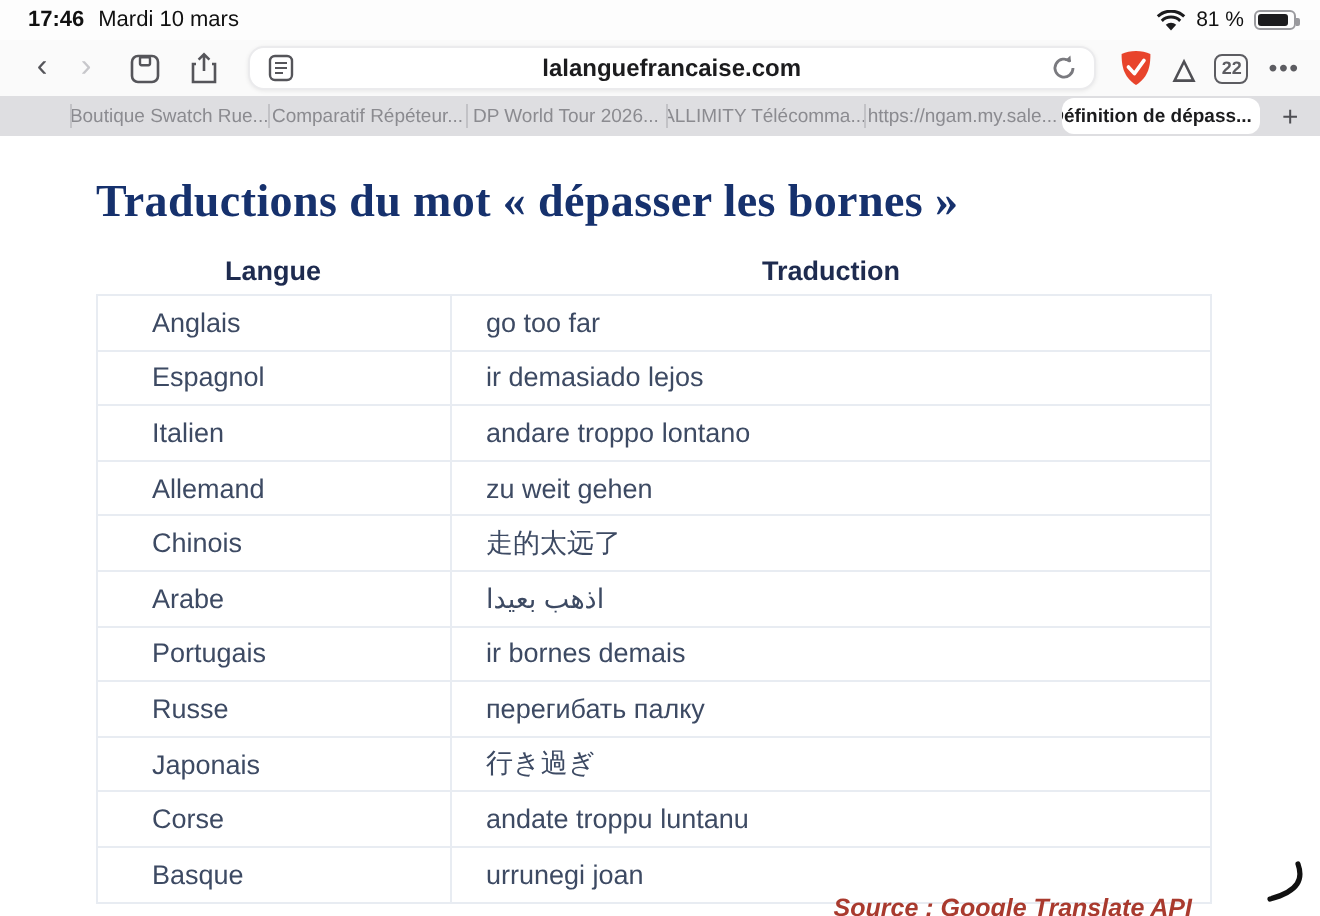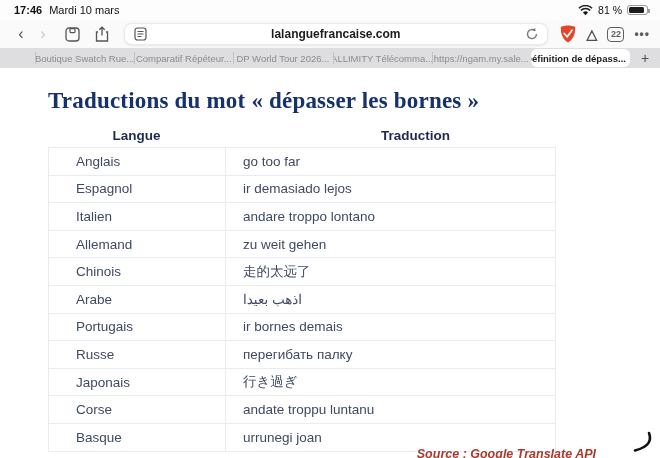--- a/index.html
+++ b/index.html
@@ -48,21 +48,21 @@
             font-size:14px; color:#4f4f54; }
 
   
   .content { position:relative; height:390px; background:#fff; overflow:hidden;padding-left:10px; }
   .page-title { margin:20px 0 0 38px; font-family:"Liberation Serif", serif; font-weight:700;
                 font-size:23px; color:#16316d; letter-spacing:.2px; }
   .tablewrap { margin:14px 0 0 38px; width:558px; }
   .thead { display:flex; font-size:13.5px; font-weight:700; color:#1e2b4f; padding-bottom:4px; }
   .thead .h1 { width:177px; text-align:center; }
   .thead .h2 { flex:1; text-align:center; }
-  table.tr-table { width:508px; border-collapse:collapse; table-layout:fixed;
+  table.tr-table { width:558px; border-collapse:collapse; table-layout:fixed;
                    font-size:13.5px; color:#3d4a63;border-radius:13px; }
   table.tr-table td { border:1px solid #e8ecf2; height:27.6px; padding:0 8px 0 27px; }
   table.tr-table td:first-child { width:177px; }
   table.tr-table td:last-child { padding-left:17px; }
   .source { position:absolute; right:64px; top:379px; font-size:12.5px; font-weight:700;
             font-style:italic; color:#a93a2e; }
   .penmark { position:absolute; right:6px; bottom:-2px; }
 </style>
 </head>
 <body>

